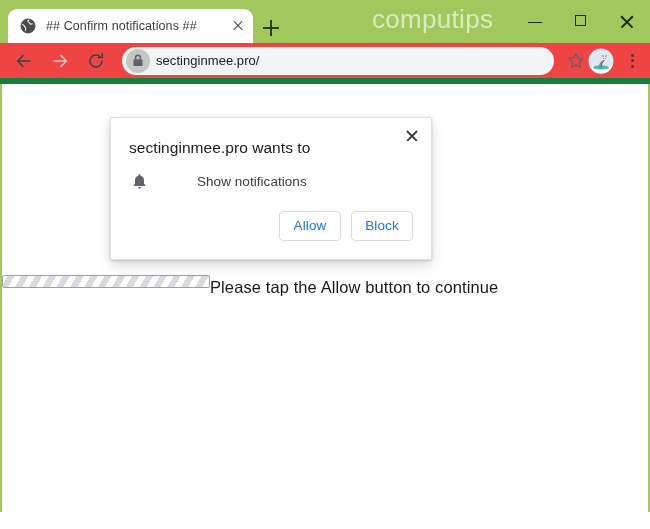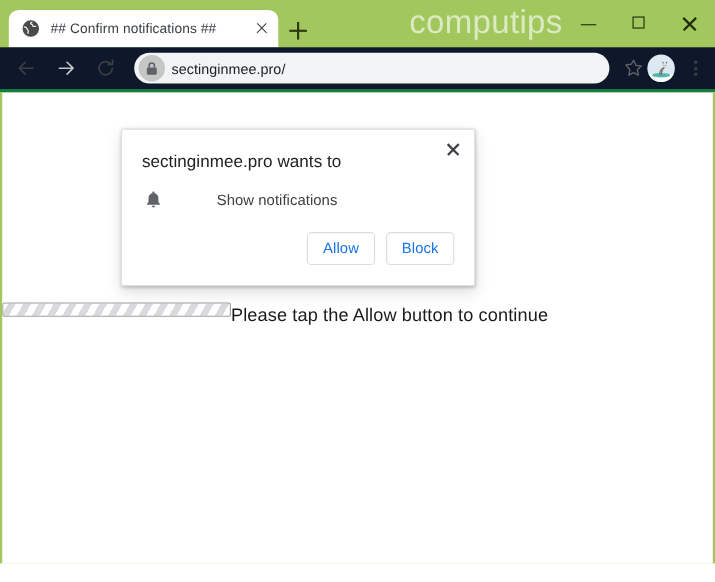--- a/index.html
+++ b/index.html
@@ -96,21 +96,21 @@
     left: 5px; top: 12px; width: 16px; height: 1.8px;
   }
   .newtab::after {
     left: 12px; top: 5px; width: 1.8px; height: 16px;
   }
 
   .watermark {
     position: absolute;
     left: 372px;
     top: 4px;
-    font-size: 30px;
+    font-size: 26px;
     color: rgba(255,255,255,0.62);
     letter-spacing: 0.3px;
     user-select: none;
   }
 
   .wincontrols {
     position: absolute;
     right: 0;
     top: 0;
     height: 43px;
@@ -145,22 +145,22 @@
     width: 16px; height: 1.5px;
     background: #1d2b0c;
   }
   .wbtn-close::before { transform: rotate(45deg); }
   .wbtn-close::after  { transform: rotate(-45deg); }
 
   
   .toolbar {
     position: relative;
     height: 41px;
-    background: #0f172a;
-    border-bottom: 3px solid #15803d;
+    background: #ef4444;
+    border-bottom: 6px solid #15803d;
     display: flex;
     align-items: center;
     padding-left: 6px;
     box-sizing: border-box;
   }
   .navbtn {
     width: 30px;
     height: 30px;
     margin: 0 3px;
     display: flex;

